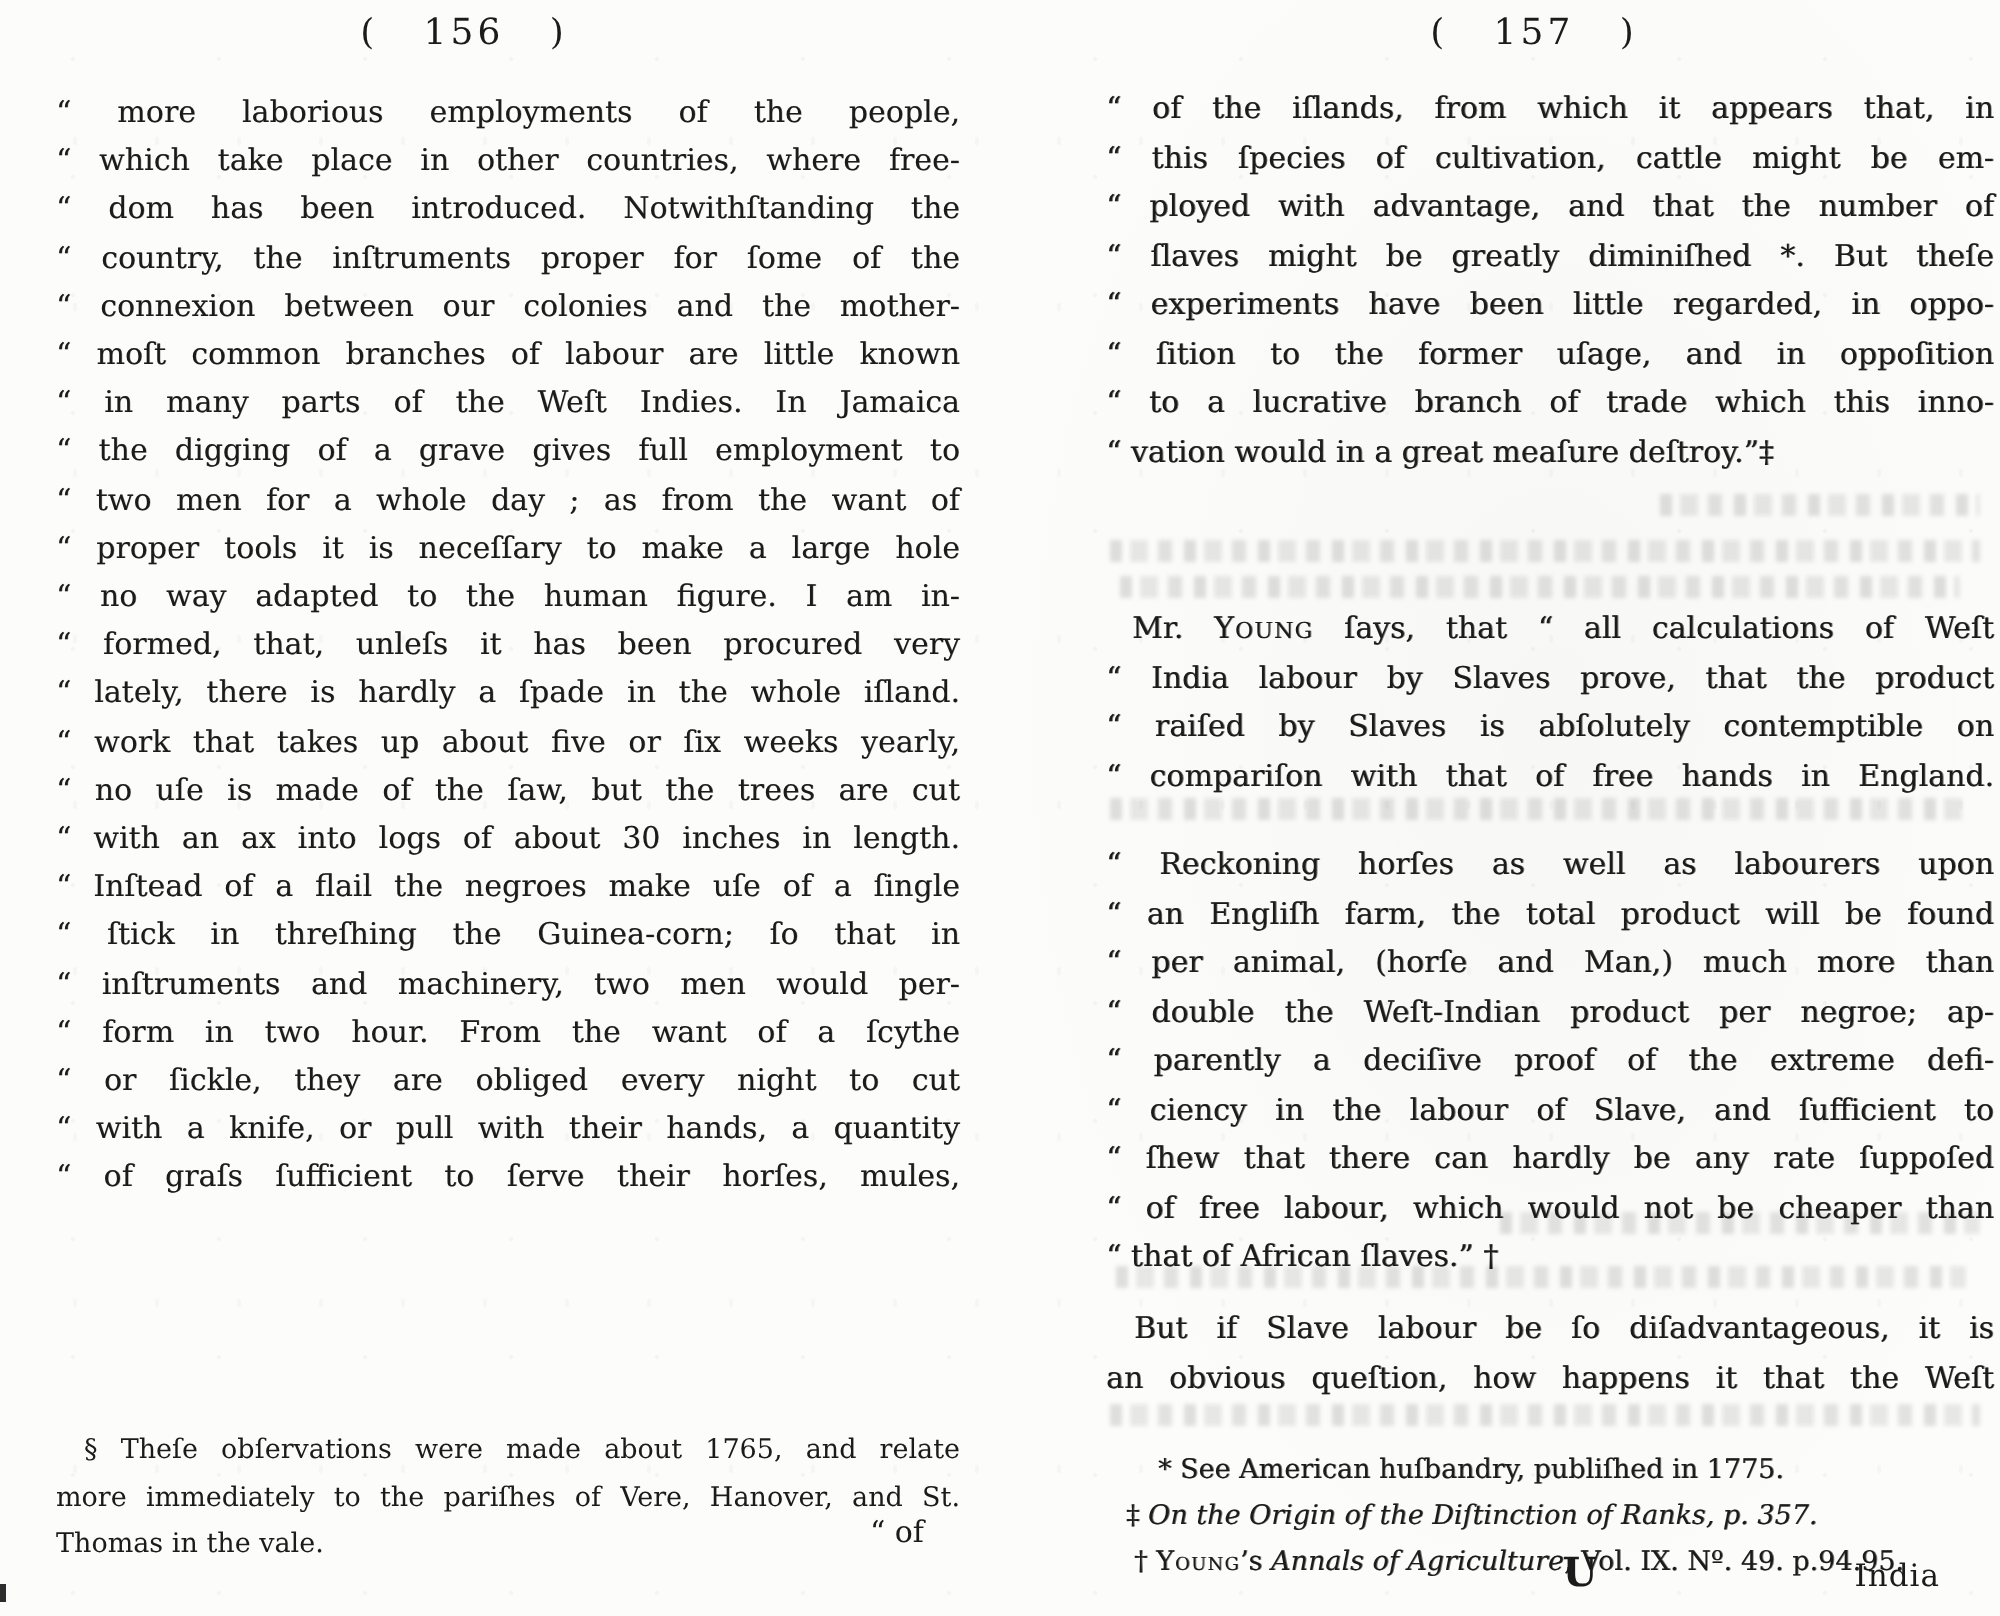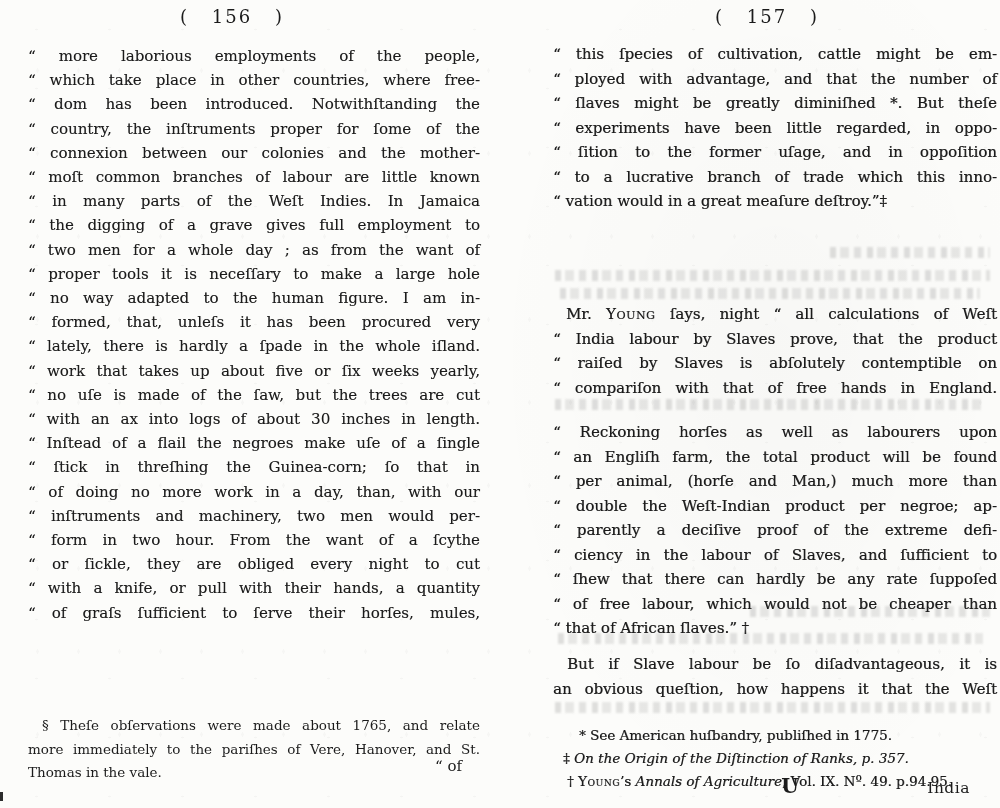--- a/index.html
+++ b/index.html
@@ -95,21 +95,20 @@
         <div class="line">“ two men for a whole day ; as from the want of</div>
         <div class="line">“ proper tools it is neceſſary to make a large hole</div>
         <div class="line">“ no way adapted to the human figure.  I am in-</div>
         <div class="line">“ formed, that, unleſs it has been procured very</div>
         <div class="line">“ lately, there is hardly a ſpade in the whole iſland.</div>
         <div class="line">“ work that takes up about five or ſix weeks yearly,</div>
         <div class="line">“ no uſe is made of the ſaw, but the trees are cut</div>
         <div class="line">“ with an ax into logs of about 30 inches in length.</div>
         <div class="line">“ Inſtead of a flail the negroes make uſe of a ſingle</div>
         <div class="line">“ ſtick in threſhing the Guinea-corn; ſo that in</div>
-        <div class="line">“ of doing no more work in a day, than, with our</div>
         <div class="line">“ inſtruments and machinery, two men would per-</div>
         <div class="line">“ form in two hour.  From the want of a ſcythe</div>
         <div class="line">“ or ſickle, they are obliged every night to cut</div>
         <div class="line">“ with a knife, or pull with their hands, a quantity</div>
         <div class="line">“ of graſs ſufficient to ſerve their horſes, mules,</div>
       </div>
 
     <div class="footnote">
         <div class="fline">§ Theſe obſervations were made about 1765, and relate</div>
         <div class="fline">more immediately to the pariſhes of Vere, Hanover, and St.</div>
@@ -124,45 +123,46 @@
     <div class="ghost" style="top:270px; left:55px;  width:435px;"></div>
     <div class="ghost" style="top:288px; left:60px;  width:420px;"></div>
     <div class="ghost" style="top:399px; left:55px;  width:430px;"></div>
     <div class="ghost" style="top:606px; left:250px; width:240px;"></div>
     <div class="ghost" style="top:633px; left:58px;  width:425px;"></div>
     <div class="ghost" style="top:702px; left:55px;  width:435px;"></div>
 
     <div class="pagenum pagenum-right">( 157 )</div>
 
     <div class="body para1 last-left">
+        <div class="line">“ of the iſlands, from which it appears that, in</div>
         <div class="line">“ this ſpecies of cultivation, cattle might be em-</div>
         <div class="line">“ ployed with advantage, and that the number of</div>
         <div class="line">“ ſlaves might be greatly diminiſhed *.  But theſe</div>
         <div class="line">“ experiments have been little regarded, in oppo-</div>
         <div class="line">“ ſition to the former uſage, and in oppoſition</div>
         <div class="line">“ to a lucrative branch of trade which this inno-</div>
         <div class="line">“ vation would in a great meaſure deſtroy.”‡</div>
       </div>
 
     <div class="body para2">
-      <div class="line first"><span>Mr. </span><span class="sc">Young</span><span> ſays, night “ all calculations of Weſt</span></div>
+      <div class="line first"><span>Mr. </span><span class="sc">Young</span><span> ſays, that “ all calculations of Weſt</span></div>
       <div>
           <div class="line">“ India labour by Slaves prove, that the product</div>
           <div class="line">“ raiſed by Slaves is abſolutely contemptible on</div>
           <div class="line">“ compariſon with that of free hands in England.</div>
         </div>
     </div>
 
     <div class="body para3 last-left">
         <div class="line">“ Reckoning horſes as well as labourers upon</div>
         <div class="line">“ an Engliſh farm, the total product will be found</div>
         <div class="line">“ per animal, (horſe and Man,) much more than</div>
         <div class="line">“ double the Weſt-Indian product per negroe; ap-</div>
         <div class="line">“ parently a deciſive proof of the extreme defi-</div>
-        <div class="line">“ ciency in the labour of Slaves, and ſufficient to</div>
+        <div class="line">“ ciency in the labour of Slave, and ſufficient to</div>
         <div class="line">“ ſhew that there can hardly be any rate ſuppoſed</div>
         <div class="line">“ of free labour, which would not be cheaper than</div>
         <div class="line">“ that of African ſlaves.” †</div>
       </div>
 
     <div class="body para4">
         <div class="line">But if Slave labour be ſo diſadvantageous, it is</div>
         <div class="line">an obvious queſtion, how happens it that the Weſt</div>
       </div>
 

